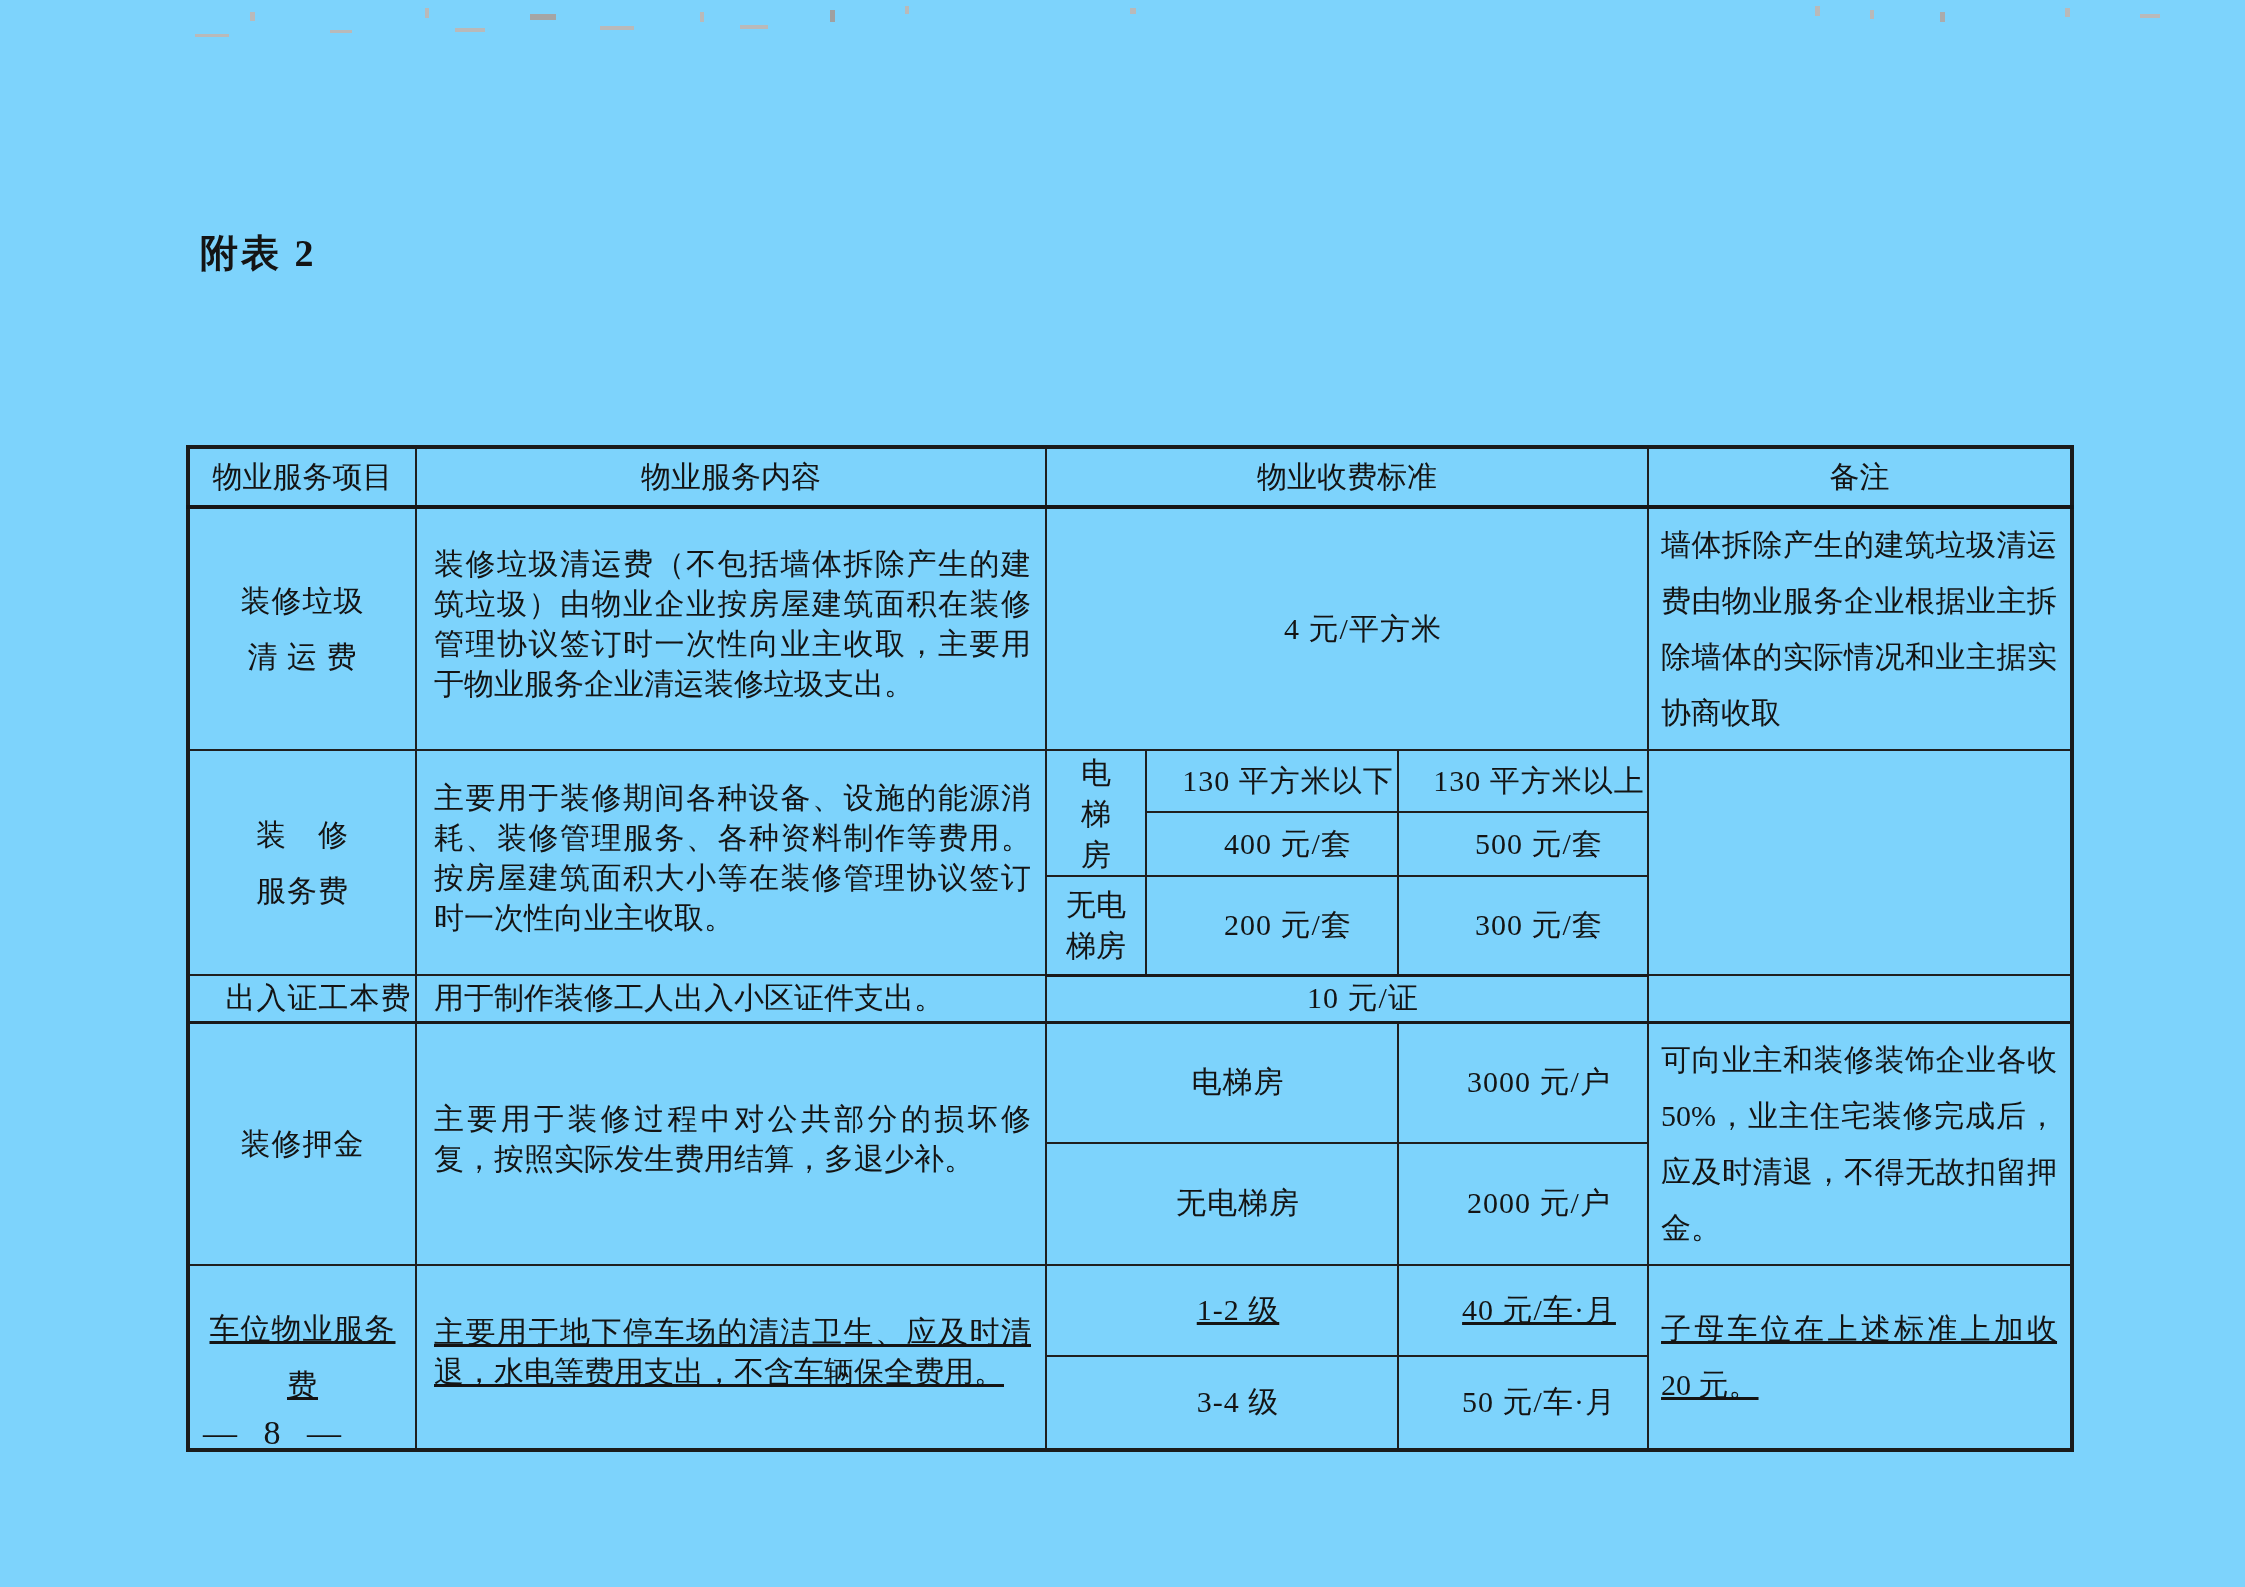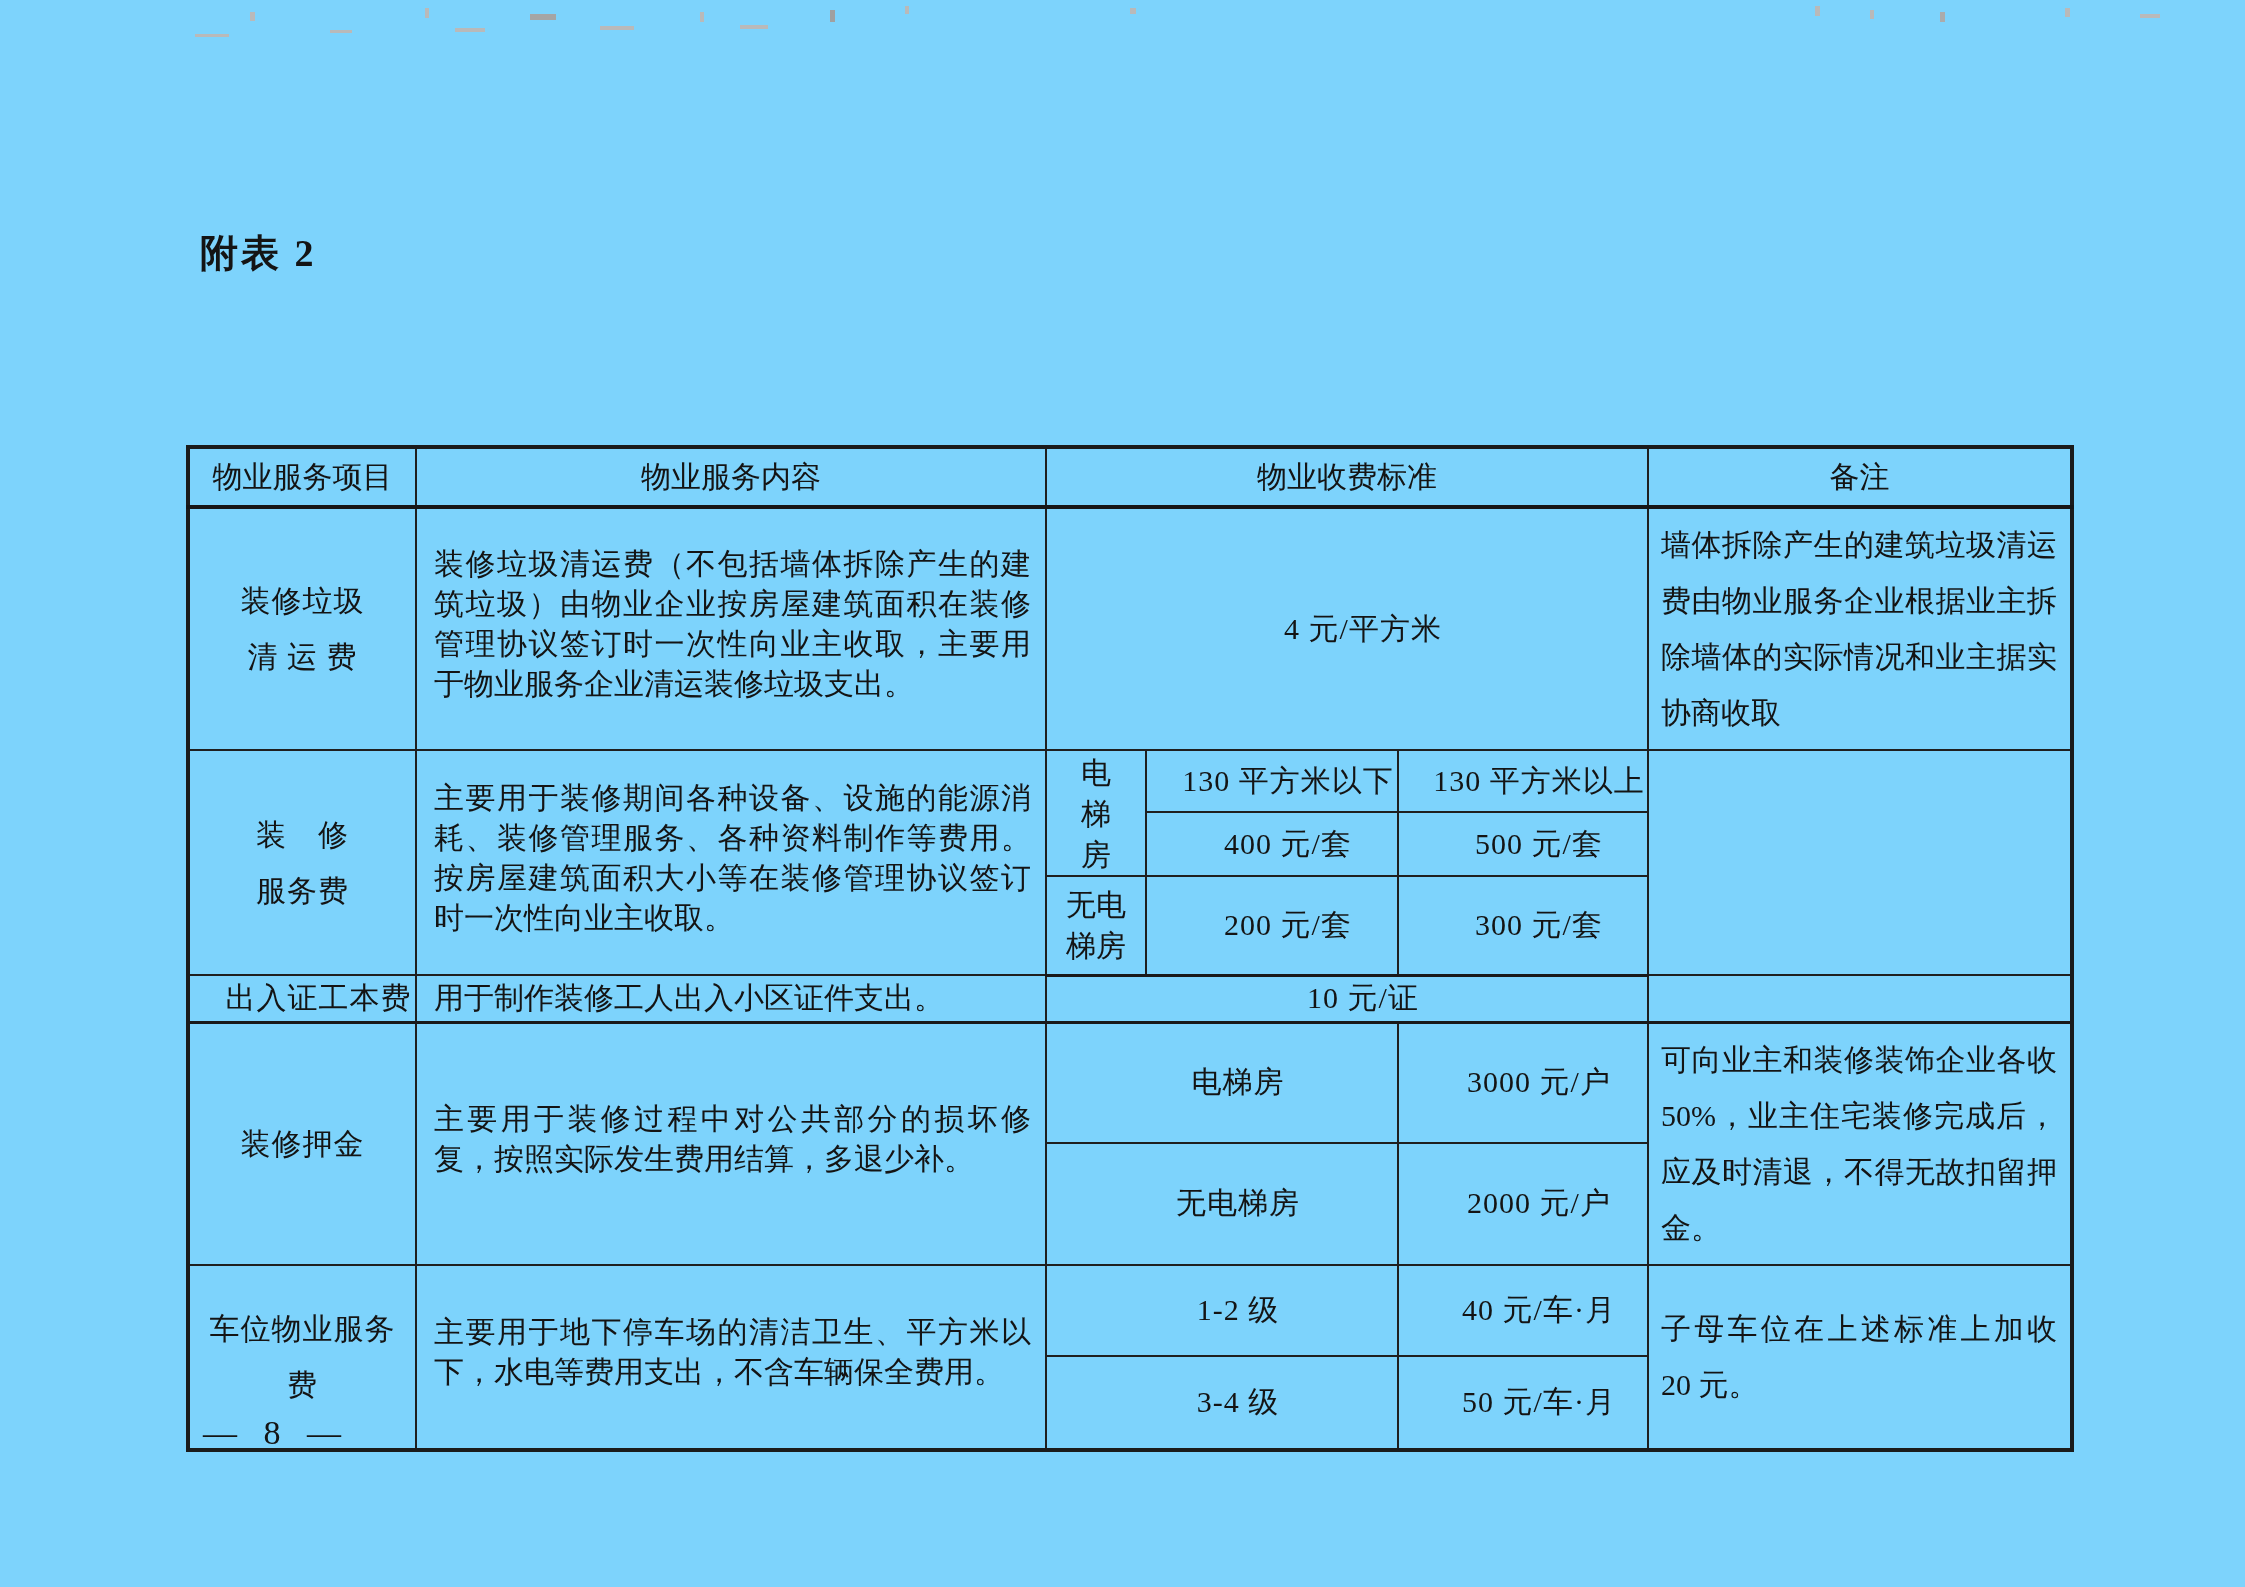--- a/index.html
+++ b/index.html
@@ -41,21 +41,21 @@
     overflow: hidden;
   }
   .r-head   { height: 60px; }
   .r1       { height: 195px; }
   .r2a      { height: 62px; }
   .r2b      { height: 64px; }
   .r2c      { height: 99px; }
   .r3       { height: 47px; }
   .r4a      { height: 84px; }
   .r4b      { height: 84px; }
-  .r5a      { height: 91px; }
+  .r5a      { height: 91px; text-decoration: underline; }
   .r5b      { height: 94px; }
 
   .hd { text-align: center; font-size: 30px; border-bottom: 4px solid #161616 !important; }
   .r2c td { border-bottom: 3px solid #191919; }
   .r3  td { border-bottom: 3px solid #191919; }
 
   .c-item {
     text-align: center;
     font-size: 31px;
     line-height: 56px;
@@ -180,21 +180,21 @@
       <td class="c-note" rowspan="2">可向业主和装修装饰企业各收50%，业主住宅装修完成后，应及时清退，不得无故扣留押金。</td>
     </tr>
     <tr class="r4b">
       <td class="c-center" colspan="2">无电梯房</td>
       <td class="c-center">2000 元/户</td>
     </tr>
 
     <tr class="r5a">
       <td class="c-item" rowspan="2">车位物业服务
 费</td>
-      <td class="c-content" rowspan="2">主要用于地下停车场的清洁卫生、平方米以下，水电等费用支出，不含车辆保全费用。</td>
+      <td class="c-content" rowspan="2">主要用于地下停车场的清洁卫生、应及时清退，水电等费用支出，不含车辆保全费用。</td>
       <td class="c-center" colspan="2">1-2 级</td>
       <td class="c-center">40 元/车·月</td>
       <td class="c-note" rowspan="2">子母车位在上述标准上加收 20 元。</td>
     </tr>
     <tr class="r5b">
       <td class="c-center" colspan="2">3-4 级</td>
       <td class="c-center">50 元/车·月</td>
     </tr>
   </tbody>
     </table>

